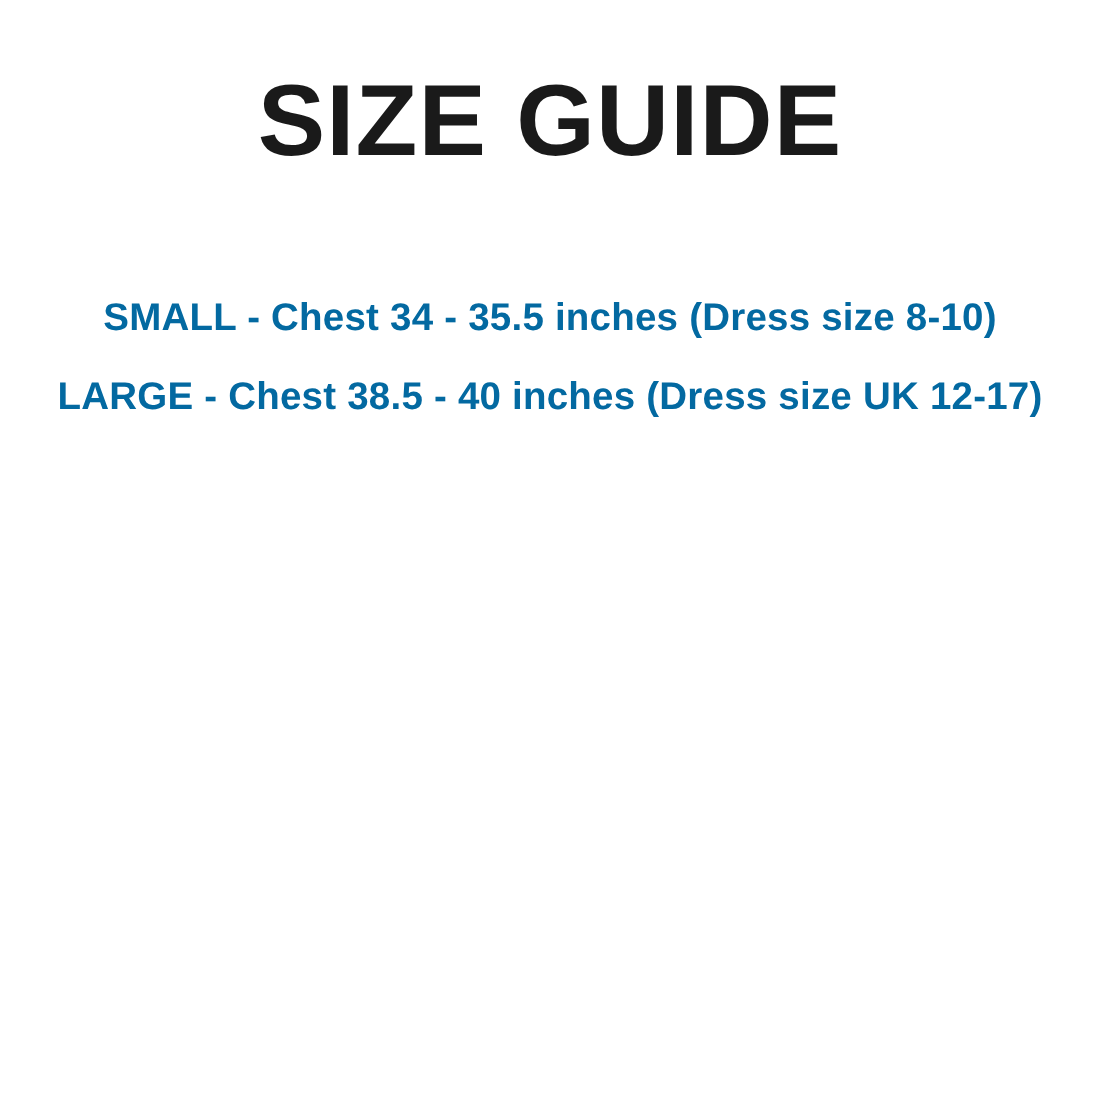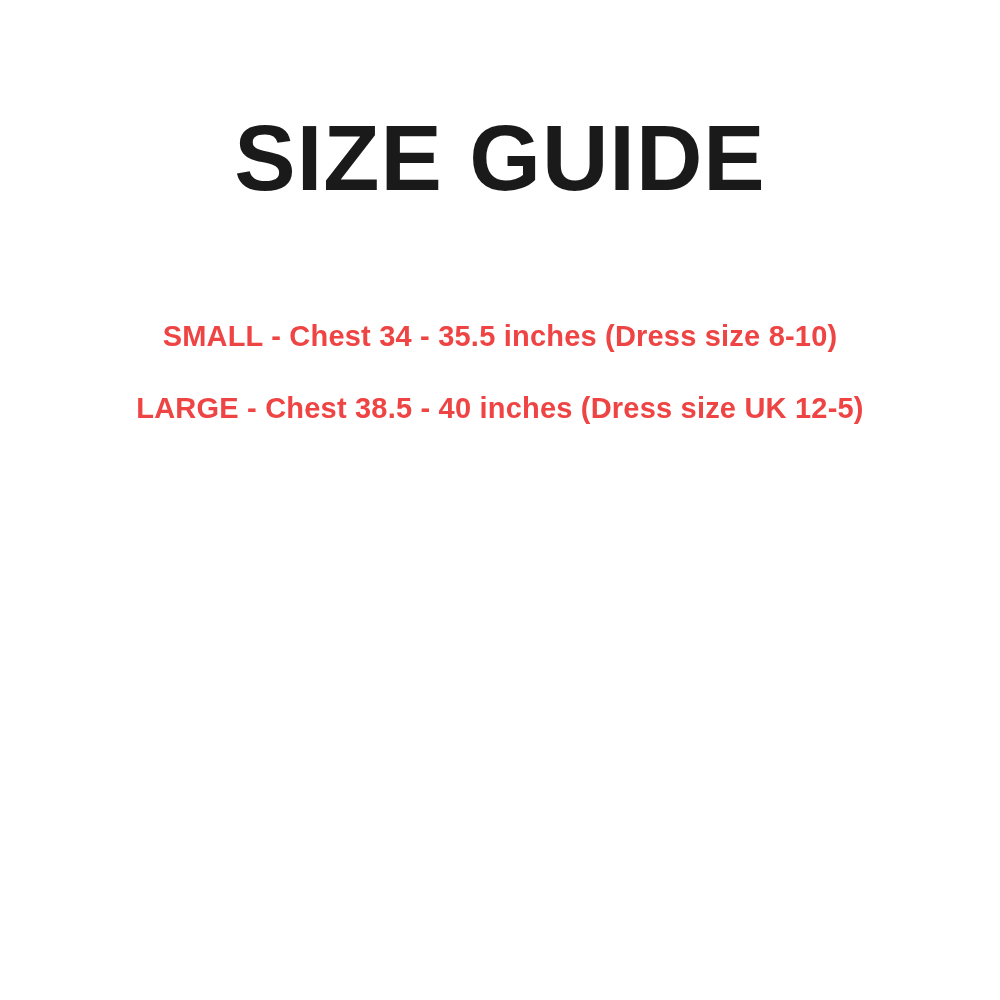--- a/index.html
+++ b/index.html
@@ -11,48 +11,48 @@
     position: relative;
     width: 1000px;
     height: 1000px;
     background: #ffffff;
     font-family: "Liberation Sans", "DejaVu Sans", sans-serif;
     color: #1a1a1a;
     overflow: hidden;
   }
   .title {
     margin: 0;
-    padding-top: 112px;
+    padding-top: 64px;
     text-align: center;
     font-size: 92px;
     line-height: 1.0;
     font-weight: 700;
     letter-spacing: 1px;
     color: #1a1a1a;
   }
   .size-list {
     margin-top: 97px;
     display: flex;
     flex-direction: column;
   }
   .size-line {
     margin: 0;
     height: 71.5px;
     line-height: 71.5px;
     text-align: center;
-    font-size: 29px;
+    font-size: 35px;
     font-weight: 700;
     letter-spacing: 0.2px;
-    color: #ef4444;
+    color: #0369a1;
     white-space: nowrap;
   }
 </style>
 </head>
 <body>
 
 <div class="page">
   <h1 class="title">SIZE GUIDE</h1>
 
   <div class="size-list">
     <p class="size-line">SMALL - Chest 34 - 35.5 inches (Dress size 8-10)</p>
-    <p class="size-line">LARGE - Chest 38.5 - 40 inches (Dress size UK 12-5)</p>
+    <p class="size-line">LARGE - Chest 38.5 - 40 inches (Dress size UK 12-17)</p>
   </div>
 </div>
 
 </body></html>

